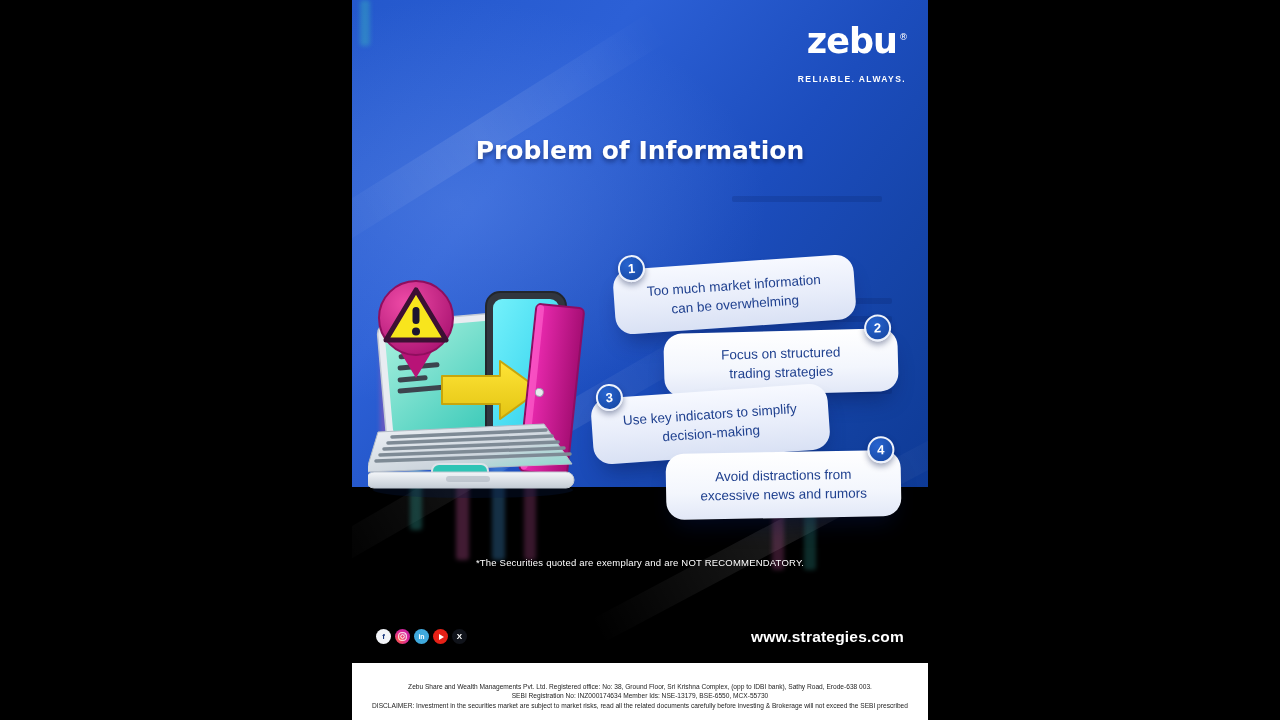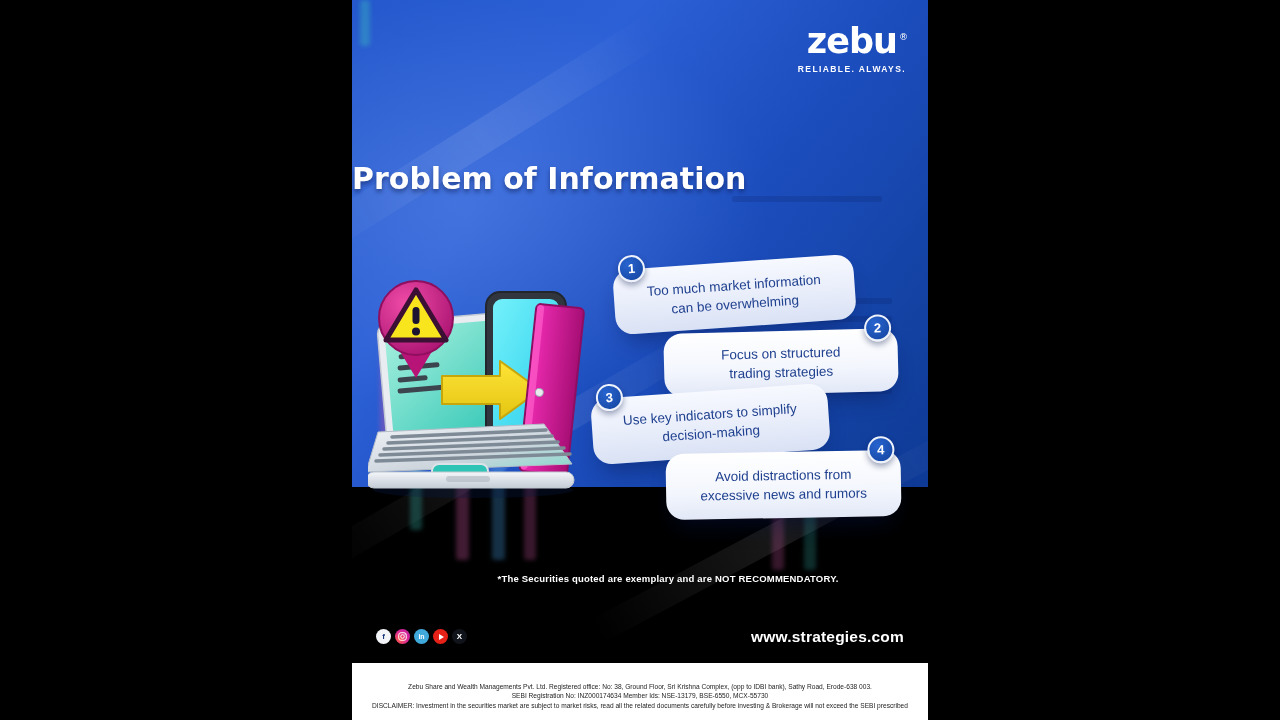--- a/index.html
+++ b/index.html
@@ -33,26 +33,26 @@
   .t2 { left:440px; top:316px; width:100px; height:6px; }
   .t3 { left:430px; top:352px; width:110px; height:6px; }
   .t4 { left:448px; top:388px; width:92px;  height:6px; }
   .t5 { left:380px; top:196px; width:150px; height:6px; }
 
   
   .logo-block { position:absolute; top:24px; right:22px; text-align:center; color:#fff; }
   .logo-text { font-family:"DejaVu Sans", sans-serif; font-weight:bold; font-size:35px;
                line-height:34px; letter-spacing:-1px; position:relative; display:inline-block; }
   .logo-reg { position:absolute; top:-4px; right:-10px; font-size:9px; font-weight:normal; }
-  .logo-tagline { font-size:8.5px; font-weight:bold; letter-spacing:1.4px; margin-top:6px; }
-
-  
-  .title { position:absolute; top:133px; left:0; width:100%; color:#fff;
-           font-family:"DejaVu Sans", sans-serif; font-weight:bold; font-size:30px; line-height:36px;
-           text-shadow:0 3px 4px rgba(5,15,60,.45);margin-top:28px; }
+  .logo-tagline { font-size:8.5px; font-weight:bold; letter-spacing:1.4px; margin-top:16px; }
+
+  
+  .title { position:absolute; top:133px; left:0; width:100%; text-align:center; color:#fff;
+           font-family:"DejaVu Sans", sans-serif; font-weight:bold; font-size:25px; line-height:36px;
+           text-shadow:0 3px 4px rgba(5,15,60,.45); }
 
   
   .point-box { position:absolute; border-radius:18px; text-align:center; display:flex;
                flex-direction:column; justify-content:center;
                font-size:13.5px; line-height:19px; font-weight:500; color:#20418f;
                box-shadow:0 14px 22px -8px rgba(6,20,70,.45); }
   .tinted { background:linear-gradient(180deg,#f7f9ff 0%, #e8edfa 55%, #d9e1f4 100%); }
   .bright { background:linear-gradient(180deg,#ffffff 0%, #f3f6fd 60%, #e2e8f7 100%); }
   .p1 { left:262px; top:262px; width:241px; height:65px; transform:rotate(-4deg); }
   .p2 { left:312px; top:331px; width:234px; height:63px; transform:rotate(-1.5deg); }
@@ -60,22 +60,22 @@
   .p4 { left:314px; top:452px; width:235px; height:66px; transform:rotate(-1deg); }
   .badge { position:absolute; width:27px; height:27px; border-radius:50%;
            background:radial-gradient(circle at 35% 30%, #2764cf, #14449e);
            border:2px solid #eef2fb; color:#fff; font-weight:bold; font-size:13px;
            display:flex; align-items:center; justify-content:center;
            box-shadow:0 3px 6px rgba(6,20,70,.4); }
   .badge.tl { top:-14px; left:6px; }
   .badge.tr { top:-14px; right:6px; }
 
   
-  .note { position:absolute; top:573px; left:0; width:100%; text-align:center; color:#fff;
-          font-size:9.5px; font-weight:700; letter-spacing:.2px;margin-left:28px; }
+  .note { position:absolute; top:557px; left:0; width:100%; text-align:center; color:#fff;
+          font-size:9.5px; font-weight:400; letter-spacing:.2px; }
   .social-row { position:absolute; left:24px; top:629px; display:flex; gap:4px; }
   .sicon { width:15px; height:15px; border-radius:50%; display:flex; align-items:center;
            justify-content:center; font-size:8px; font-weight:bold; cursor:pointer; }
   .fb { background:#f2f4f8; color:#16357c; }
   .ig { background:radial-gradient(circle at 30% 70%, #fd5949, #d6249f 60%, #b0228c); }
   .li { background:#3fa9dc; color:#fff; font-size:7px; }
   .yt { background:#e62117; }
   .yt .play { width:0; height:0; border-left:5px solid #fff; border-top:3.5px solid transparent;
               border-bottom:3.5px solid transparent; margin-left:1px; }
   .xx { background:#10131a; color:#fff; }

